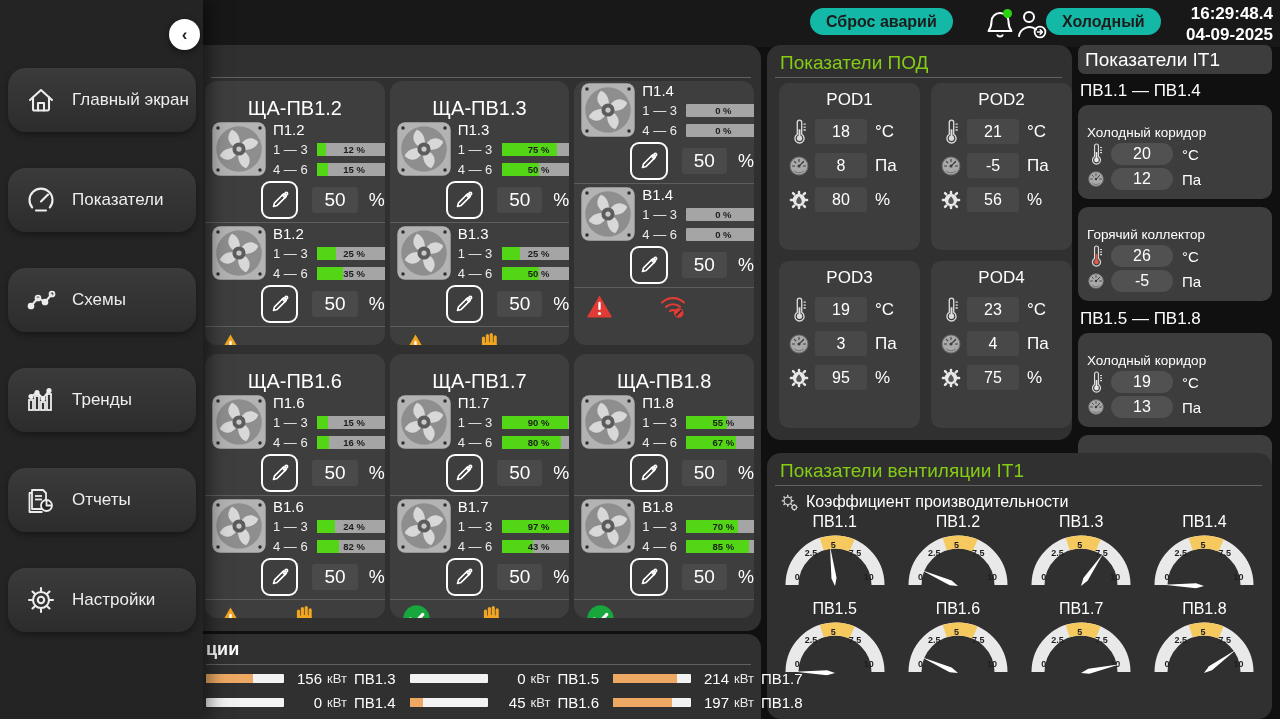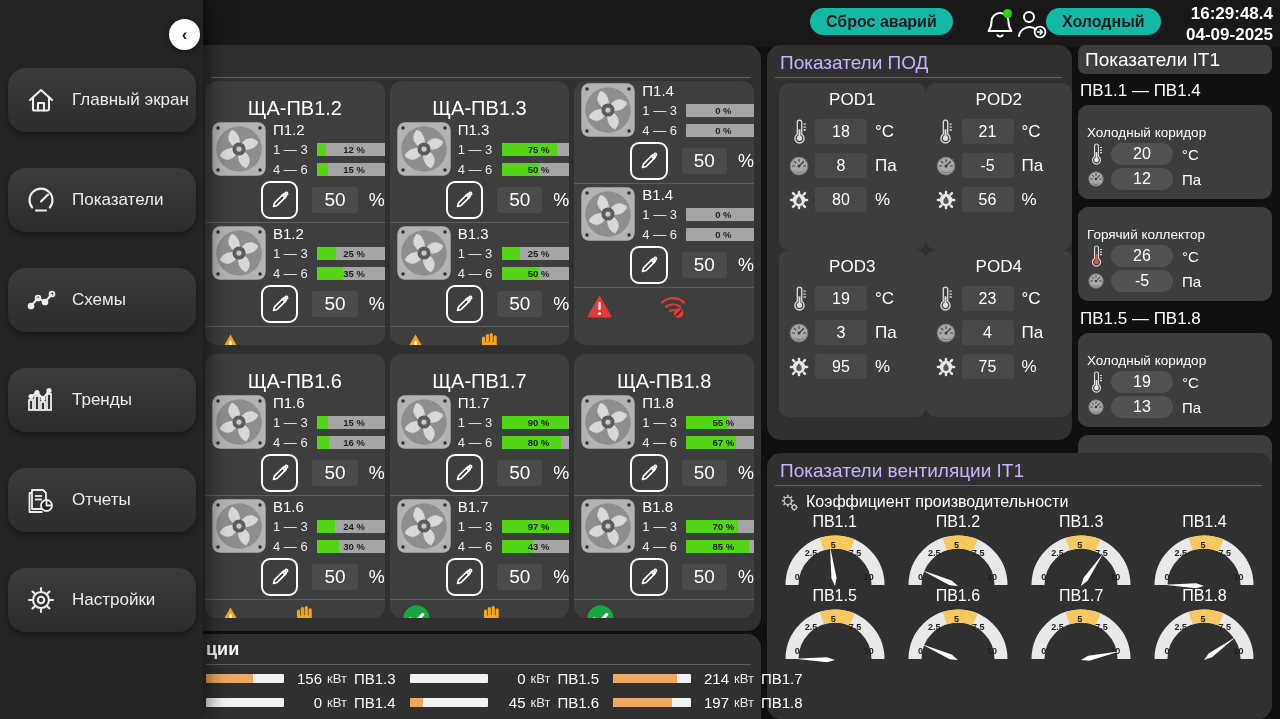--- a/index.html
+++ b/index.html
@@ -28,21 +28,21 @@
                 background:#fff;border:none;color:#222;font-size:17px;font-weight:bold;cursor:pointer;
                 box-shadow:0 2px 6px rgba(0,0,0,.5);line-height:31px;text-align:center;padding:0;}
   .sb-item{position:absolute;left:8px;width:188px;height:64px;border-radius:18px;cursor:pointer;
            background:linear-gradient(180deg,#3b3b3b,#2c2c2c);display:flex;align-items:center;
            box-shadow:0 3px 6px rgba(0,0,0,.35);}
   .sb-item svg{margin-left:16px;flex:none;}
   .sb-item span{margin-left:14px;font-size:17px;color:#ededed;}
 
   
   .panel{position:absolute;background:#303030;border-radius:14px;}
-  .panel-title{position:absolute;left:13px;top:7px;font-size:19px;color:#c4b5fd;}
+  .panel-title{position:absolute;left:13px;top:7px;font-size:19px;color:#84cc16;}
   .panel-sep{position:absolute;left:8px;right:10px;top:32px;border-top:1px solid #8b8b8b;opacity:.55;}
 
   
   #fan-panel{left:203px;top:45px;width:558px;height:586px;border-radius:0 14px 14px 0;}
   #fan-grid{position:absolute;left:2px;top:36px;right:7px;display:grid;
             grid-template-columns:repeat(3,1fr);gap:9px 5px;}
   .fan-card{background:#3e3e3e;border-radius:12px;height:264px;overflow:hidden;}
   .fc-title{text-align:center;font-size:20px;height:24px;line-height:24px;margin-top:15px;}
   .fc-section{display:flex;margin-top:1px;height:58px;}
   .fan-ico{width:56px;height:56px;margin-left:6px;flex:none;}
@@ -61,21 +61,21 @@
            margin-left:14px;text-align:center;line-height:26px;font-size:19px;cursor:pointer;}
   .set-unit{margin-left:11px;font-size:18px;}
   .fc-div{border-top:1px solid #5e5e5e;margin:2px 0;}
   .fc-status{height:32px;display:flex;align-items:center;gap:46px;padding-left:12px;margin-top:2px;}
   .st-ico{display:none;flex:none;}
   .warn{color:var(--orange);} .alrm{color:var(--red);} .wifi{color:var(--red);} .hand{color:var(--orange);}
 
   
   #pod-panel{left:767px;top:45px;width:305px;height:395px;}
   #pod-grid{position:absolute;left:12px;right:0;top:38px;display:grid;
-            grid-template-columns:1fr 1fr;}
+            grid-template-columns:1fr 1fr;gap:11px;}
   .pod-card{background:#3d3d3d;border-radius:10px;height:167px;}
   .pod-name{text-align:center;font-size:17px;margin-top:7px;height:20px;}
   .pod-row{display:flex;align-items:center;margin:9px 6px 0 8px;height:25px;}
   .pod-ico{width:24px;flex:none;display:flex;justify-content:center;}
   .pod-val{display:inline-block;min-width:52px;height:25px;background:#484848;border-radius:3px;
            text-align:center;line-height:25px;font-size:16px;margin-left:4px;}
   .pod-unit{margin-left:8px;font-size:17px;}
 
   
   #it1-col{position:absolute;left:1078px;top:45px;width:194px;}
@@ -89,21 +89,21 @@
   .z-val{display:inline-block;width:62px;height:22px;background:#515151;border-radius:11px;
          text-align:center;line-height:22px;font-size:16px;margin-left:4px;}
   .z-unit{margin-left:9px;font-size:15px;}
   .thermo-ico{color:#dcdcdc;} .thermo-ico.hot{color:#e05a4e;} .thermo-ico.cold{color:#e8e8e8;}
 
   
   #vent-panel{left:767px;top:453px;width:505px;height:266px;}
   .vent-sub{position:absolute;left:12px;top:39px;display:flex;align-items:center;font-size:16px;}
   .vent-sub svg{margin-right:7px;}
   #gauge-grid{position:absolute;left:6px;right:6px;top:60px;display:grid;
-              grid-template-columns:repeat(4,1fr);}
+              grid-template-columns:repeat(4,1fr);row-gap:13px;}
   .gauge{display:flex;flex-direction:column;align-items:center;}
   .g-label{font-size:16px;height:20px;}
   .g-body{position:relative;width:100px;height:52px;margin-top:2px;}
   .g-arc{position:absolute;left:0;top:0;}
   .g-tick{position:absolute;font-size:9px;font-weight:bold;color:#1f1f1f;}
   .g-t0{left:10px;top:37px;} .g-t1{left:20px;top:13px;} .g-t2{left:46px;top:5px;}
   .g-t3{left:64px;top:13px;} .g-t4{left:79px;top:37px;}
   .g-needle{position:absolute;left:46px;bottom:1px;width:8px;height:40px;background:#fff;
             transform-origin:50% 100%;
             clip-path:polygon(50% 0,82% 80%,50% 100%,18% 80%);}
@@ -538,21 +538,21 @@
           <span class="fc-range">1 — 3</span>
           <div class="pbar">
             <div class="pbar-fill" style="width: 24%;"></div>
             <span class="pbar-txt">24 %</span>
           </div>
         </div>
         <div class="fc-row">
           <span class="fc-range">4 — 6</span>
           <div class="pbar">
             <div class="pbar-fill" style="width: 30%;"></div>
-            <span class="pbar-txt">30 %</span>
+            <span class="pbar-txt">82 %</span>
           </div>
         </div>
       </div>
     </div>
     <div class="fc-set">
       <button class="pencil-btn">
         <svg width="26" height="26" viewBox="0 0 32 32">
               <use href="#i-pencil"></use>
             </svg>
       </button>

